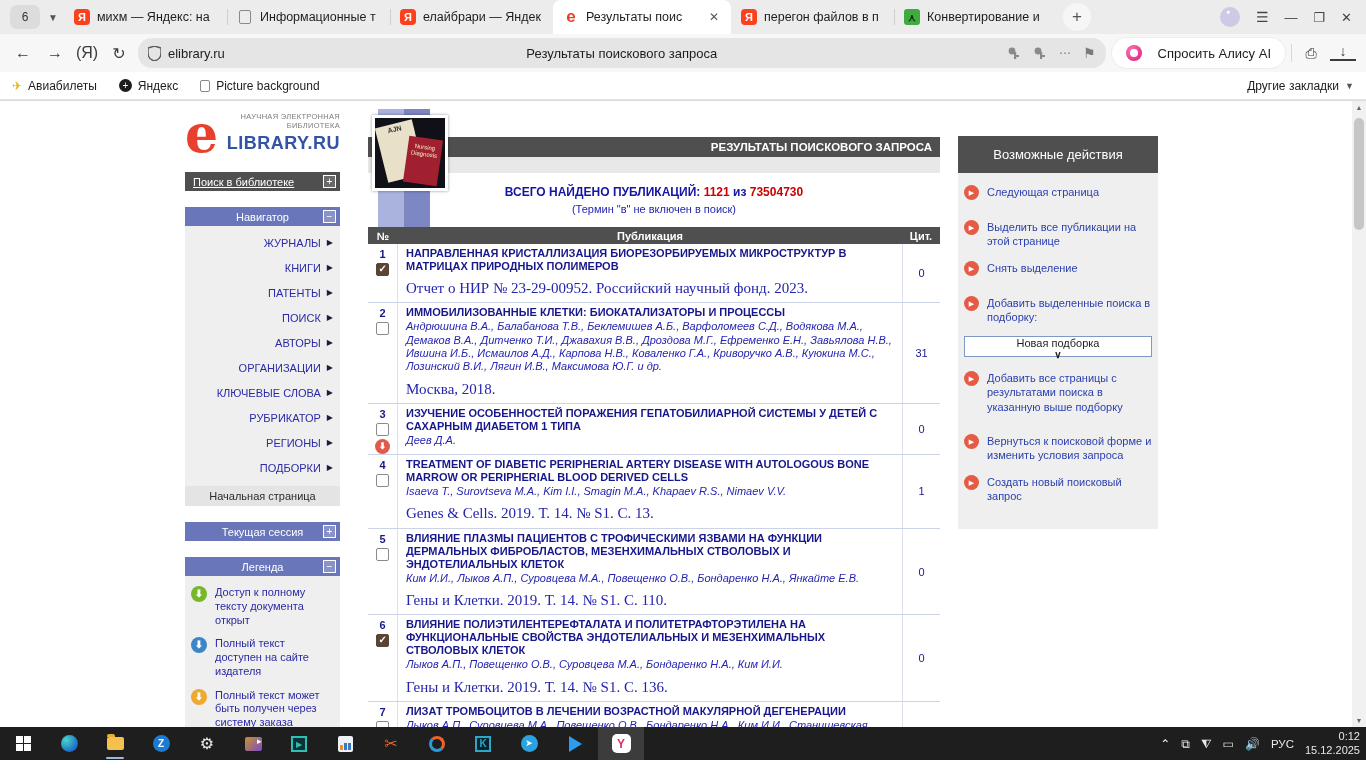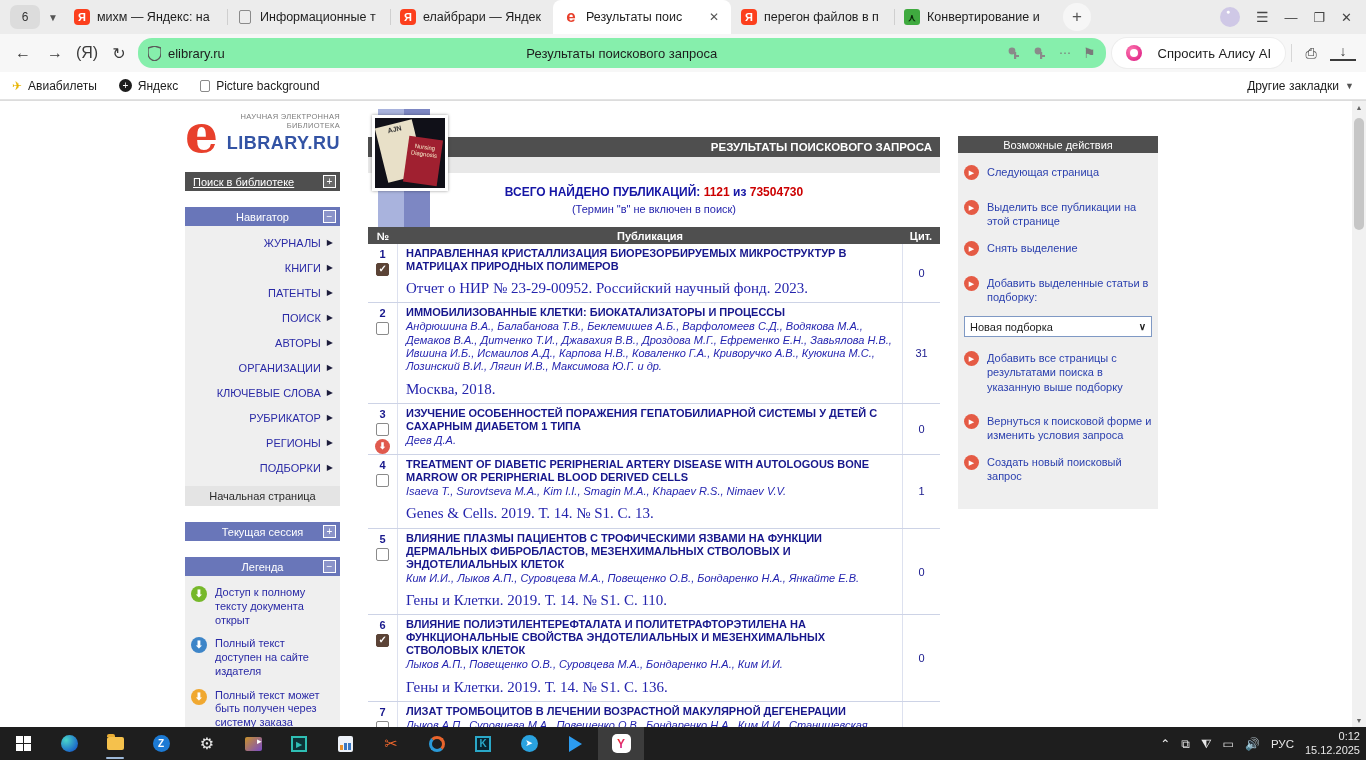--- a/index.html
+++ b/index.html
@@ -23,21 +23,21 @@
   .tab-close { color:#555; font-size:12px; padding:0 2px; }
   .newtab-btn { width:28px; height:28px; border-radius:50%; background:#f6f6f6; color:#555; font-size:17px; display:flex; align-items:center; justify-content:center; margin:0 6px; flex:none; }
   .chrome-right { display:flex; align-items:center; gap:16px; padding:0 10px; flex:none; height:34px; }
   .avatar-circle { width:20px; height:20px; border-radius:50%; background:#cfc8e6; position:relative; }
   .avatar-circle::after { content:"●"; position:absolute; left:6px; top:1px; font-size:7px; color:#fff; }
   .menu-ico, .win-ctl { color:#444; font-size:14px; }
   .win-ctl { font-size:13px; }
 
   .addressbar { height:38px; background:#f7f7f7; display:flex; align-items:center; padding:0 10px; gap:6px; }
   .nav-ico { width:26px; text-align:center; font-size:16px; color:#3b3b3b; flex:none; }
-  .omnibox { flex:1; height:30px; background:#86efac; border-radius:14px; display:flex; align-items:center; padding:0 10px; position:relative; min-width:0; }
+  .omnibox { flex:1; height:30px; background:#e5e5e5; border-radius:14px; display:flex; align-items:center; padding:0 10px; position:relative; min-width:0; }
   .shield { width:13px; height:15px; flex:none; }
   .url-text { font-size:13px; color:#1d1d1d; margin-left:7px; }
   .page-title-center { position:absolute; left:0; right:0; text-align:center; font-size:13px; color:#1d1d1d; pointer-events:none; }
   .omni-right { margin-left:auto; display:flex; align-items:center; gap:12px; color:#7a7a7a; font-size:12px; }
   .omni-ico { width:14px; height:14px; display:inline-block; }
   .alice-btn { height:30px; background:#fff; border-radius:15px; display:flex; align-items:center; gap:16px; padding:0 14px; font-size:13px; color:#1d1d1d; box-shadow:0 0 0 1px #ededed; flex:none; }
   .alice-orb { width:16px; height:16px; border-radius:50%; background:radial-gradient(circle at 35% 35%, #ff7ab0, #e4308d 70%); position:relative; }
   .alice-orb::after { content:""; position:absolute; inset:4px; border-radius:50%; background:#fff; }
   .bar-divider { width:1px; height:18px; background:#d7d7d7; }
   .dl-ico { color:#3b3b3b; font-size:14px; border-bottom:2px solid #3b3b3b; line-height:12px; height:16px; }
@@ -102,26 +102,26 @@
   .cbx.checked { background:#5b4336; border-color:#5b4336; }
   .cbx.checked::after { content:"✓"; position:absolute; left:1.5px; top:-1px; color:#fff; font-size:10px; font-weight:bold; }
   .cell-pub { flex:1; padding:3px 6px 5px 8px; min-width:0; }
   .pub-title { font-size:11px; font-weight:bold; color:#17178c; line-height:1.18; }
   .pub-auth { font-size:11px; font-style:italic; color:#2525b0; line-height:1.22; margin-top:1px; }
   .pub-auth:empty { display:none; }
   .pub-src { font-size:15px; color:#2424ad; line-height:1.22; margin-top:6px;font-family:Liberation Serif, serif; }
   .cell-cit { width:38px; flex:none; border-left:1px solid #dde1ef; display:flex; align-items:center; justify-content:center; font-size:11px; color:#17178c; }
 
   
-  .act-hdr { height:17px; background:#4f4f4f; color:#fff; font-size:11px; display:flex; align-items:center; justify-content:center; }
+  .act-hdr { height:37px; background:#4f4f4f; color:#fff; font-size:13px; display:flex; align-items:center; justify-content:center; }
   .act-body { background:#efefef; padding:12px 6px 14px 6px; }
   .act-item { display:flex; gap:8px; font-size:11px; color:#2a3fae; line-height:1.3; margin-bottom:12px; }
   .play-circle { width:15px; height:15px; border-radius:50%; background:#e55b45; color:#fff; font-size:7px; line-height:15px; text-align:center; flex:none; }
   .act-gap { height:8px; }
-  .act-select { width:100%; height:21px; background:#fff; border:1px solid #7f99c4; font-size:11px; color:#1d1d1d; display:flex; align-items:center; padding:0 5px; justify-content:space-between; margin:2px 0 14px 0; }
+  .act-select { width:100%; height:21px; background:#fff; border:1px solid #7f99c4; font-size:11px; color:#1d1d1d; display:flex; align-items:center; padding:0 5px; justify-content:space-between; margin:2px 0 14px 0;flex-direction:column; }
   .sel-chev { font-size:10px; font-weight:bold; color:#222; }
 
   
   .taskbar { height:33px; background:#1e1e1e; display:flex; align-items:center; position:relative; }
   .tb-left { display:flex; align-items:center; height:100%; }
   .tb-btn { width:46px; height:33px; display:flex; align-items:center; justify-content:center; position:relative; }
   .tb-btn.open::after { content:""; position:absolute; bottom:1px; left:14px; right:14px; height:2px; background:#9db8d8; border-radius:1px; }
   .tb-btn.focused { background:#3c3c3c; }
   .win-logo { width:15px; height:15px; display:grid; grid-template-columns:7px 7px; grid-gap:1px; }
   .win-logo div { background:#fff; }
@@ -471,21 +471,21 @@
           <span class="play-circle">▶</span>
           <span>Выделить все публикации на этой странице</span>
         </div>
         <div class="act-item">
           <span class="play-circle">▶</span>
           <span>Снять выделение</span>
         </div>
         <div class="act-gap"></div>
         <div class="act-item">
           <span class="play-circle">▶</span>
-          <span>Добавить выделенные статьи в подборку:</span>
+          <span>Добавить выделенные поиска в подборку:</span>
         </div>
         <div class="act-select">
           <span>Новая подборка</span>
           <span class="sel-chev">∨</span>
         </div>
         <div class="act-item">
           <span class="play-circle">▶</span>
           <span>Добавить все страницы с результатами поиска в указанную выше подборку</span>
         </div>
         <div class="act-gap"></div>

